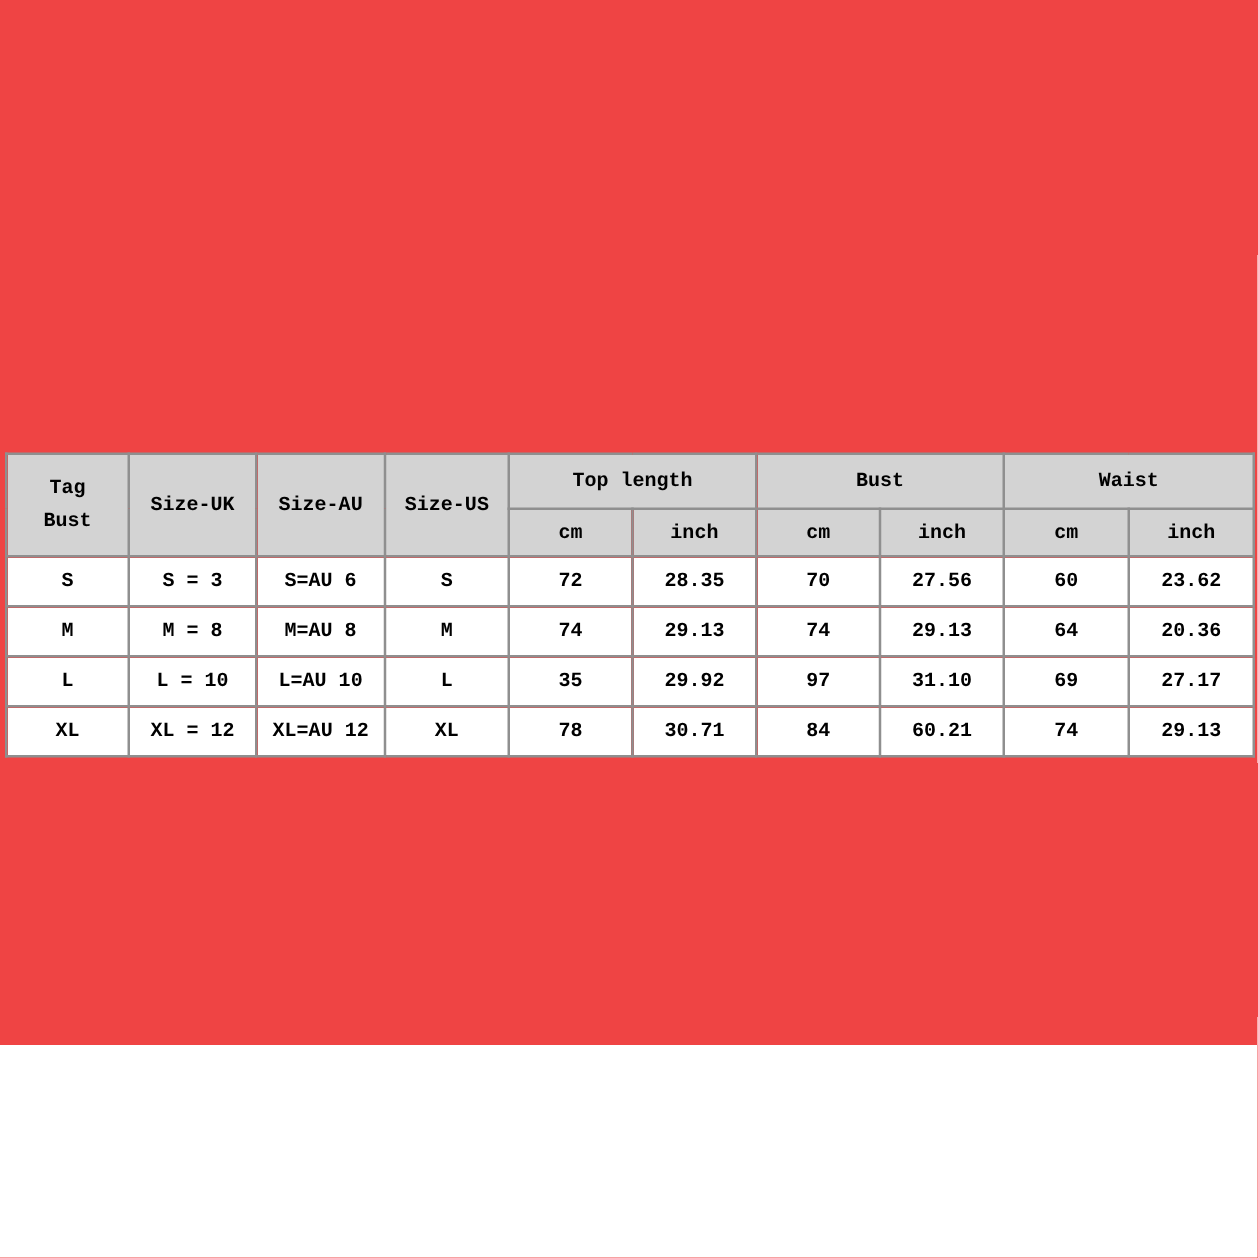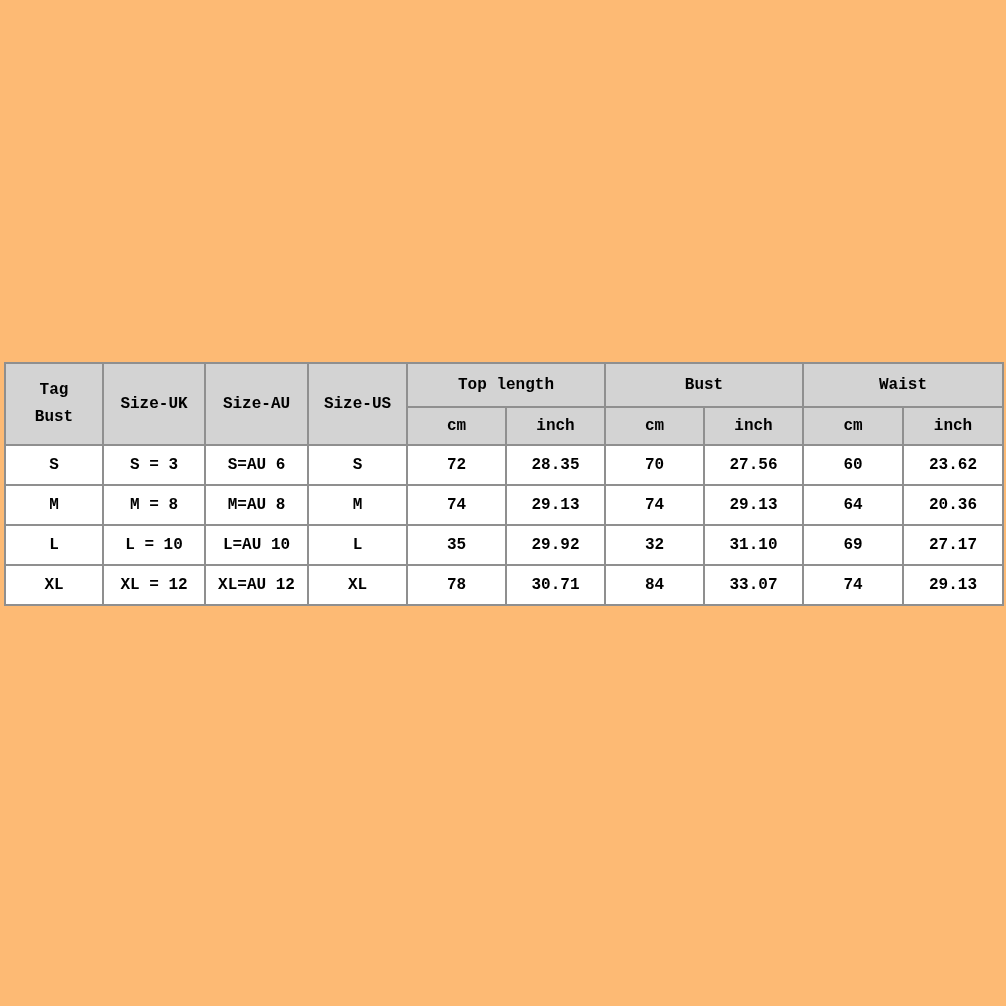--- a/index.html
+++ b/index.html
@@ -3,22 +3,22 @@
 <meta charset="utf-8">
 <style>
   html, body {
     margin: 0;
     padding: 0;
     background: #ffffff;
   }
   .page {
     position: relative;
     width: 1006px;
-    height: 1006px;
-    background: #fdba74;
+    height: 836px;
+    background: #ef4444;
     font-family: "Liberation Mono", monospace;
     color: #000000;
   }
   table.size-table {
     position: absolute;
     left: 4px;
     top: 362px;
     width: 998px;
     border-collapse: collapse;
     table-layout: fixed;
@@ -114,32 +114,32 @@
         <td>64</td>
         <td>20.36</td>
       </tr>
       <tr class="data-row">
         <td>L</td>
         <td>L = 10</td>
         <td>L=AU 10</td>
         <td>L</td>
         <td>35</td>
         <td>29.92</td>
-        <td>32</td>
+        <td>97</td>
         <td>31.10</td>
         <td>69</td>
         <td>27.17</td>
       </tr>
       <tr class="data-row">
         <td>XL</td>
         <td>XL = 12</td>
         <td>XL=AU 12</td>
         <td>XL</td>
         <td>78</td>
         <td>30.71</td>
         <td>84</td>
-        <td>33.07</td>
+        <td>60.21</td>
         <td>74</td>
         <td>29.13</td>
       </tr>
     </tbody>
   </table>
 </div>
 
 </body></html>

